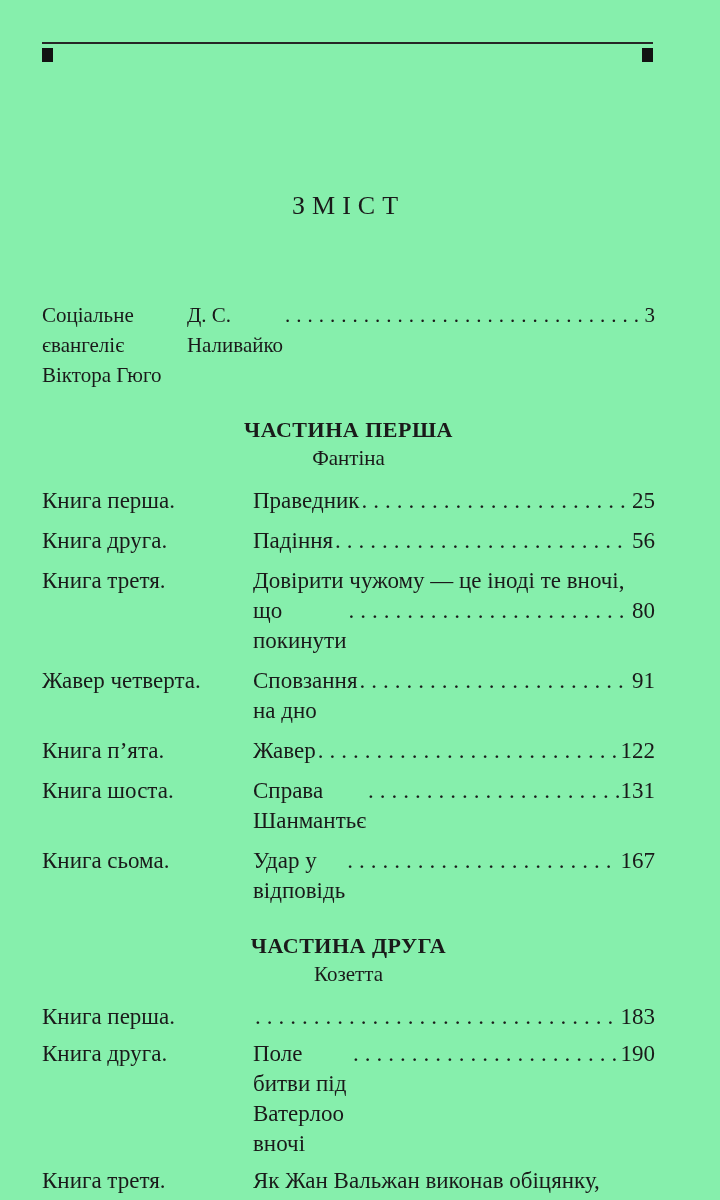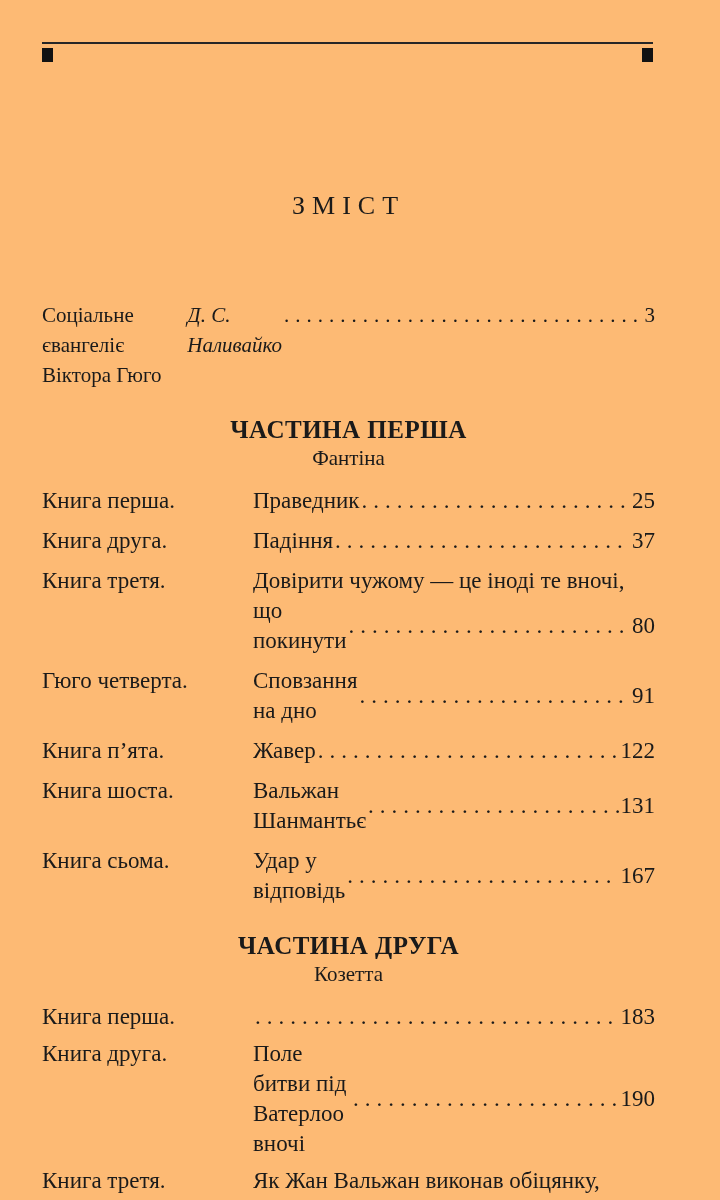--- a/index.html
+++ b/index.html
@@ -2,21 +2,21 @@
 <html lang="uk"><head>
 <meta charset="utf-8">
 <style>
   html, body { margin: 0; padding: 0; }
   body {
     width: 720px; height: 1200px;
     background: #fdfdfc;
     color: #1a1a1a;
     font-family: "Liberation Serif", "DejaVu Serif", serif;
   }
-  .page { position: relative; width: 720px; height: 1200px; overflow: hidden; background: #fdba74; }
+  .page { position: relative; width: 720px; height: 1200px; overflow: hidden; background: #86efac; }
   .content { position: absolute; left: 42px; top: 0; width: 613px; }
 
   .rule { position: absolute; top: 42px; left: 0; width: 611px; height: 2px; background: #262626; }
   .sq { position: absolute; top: 48px; width: 11px; height: 14px; background: #121212; }
   .sq.left { left: 0; }
   .sq.right { right: 2px; }
 
   .title {
     margin: 190px 0 0 0;
     text-align: center;
@@ -27,56 +27,56 @@
   }
 
   .intro-row {
     margin-top: 78px;
     display: flex;
     align-items: baseline;
     font-size: 21px;
     line-height: 30px;
     justify-content: center;
   }
-  .it { font-style: italic; margin-left: 0.33em; }
+  .it { margin-left: 0.33em; }
 
   .leader {
     flex: 1 1 auto;
     min-width: 12px;
     overflow: hidden;
     white-space: nowrap;
     letter-spacing: 6px;
     margin: 0 2px;
   }
   .pagenum { white-space: nowrap; }
 
   .toc-section { margin-top: 26px; }
   .sec-heading {
     margin: 0; text-align: center;
-    font-size: 25px; line-height: 28px;
+    font-size: 22px; line-height: 28px;
     font-weight: bold; letter-spacing: 0.5px;
   }
   .sec-subheading {
     margin: 0; text-align: center;
     font-size: 21px; line-height: 28px;
     font-weight: normal;
   }
   .entries { margin-top: 14px; }
   .toc-row {
     display: flex;
     align-items: baseline;
     margin-bottom: 10px;
     font-size: 23px;
     line-height: 30px;
   }
   #sections > .toc-section:nth-child(2) .toc-row { margin-bottom: 7px; }
   .toc-label { flex: 0 0 211px; }
   .toc-entry { flex: 1 1 auto; min-width: 0; }
   .entry-line { line-height: 30px; }
-  .entry-line.last { display: flex; align-items: center; }
+  .entry-line.last { display: flex; align-items: flex-start; }
 </style>
 </head>
 <body>
 
 <div class="page">
   <div class="content">
 
     <div class="rule"></div>
     <span class="sq left"></span>
     <span class="sq right"></span>
@@ -105,39 +105,39 @@
                 </div>
               </div>
   </div>
 
   <div class="toc-row">
     <div class="toc-label">Книга друга.</div>
     <div class="toc-entry">
                 <div class="entry-line last">
                   <span class="toc-title">Падіння</span>
                   <span class="leader">......................................................................</span>
-                  <span class="pagenum">37</span>
+                  <span class="pagenum">56</span>
                 </div>
               </div>
   </div>
 
   <div class="toc-row">
     <div class="toc-label">Книга третя.</div>
     <div class="toc-entry">
                 <div class="entry-line"><span class="toc-title">Довірити чужому — це іноді те вночі,</span></div>
                 <div class="entry-line last">
                   <span class="toc-title">що покинути</span>
                   <span class="leader">......................................................................</span>
                   <span class="pagenum">80</span>
                 </div>
               </div>
   </div>
 
   <div class="toc-row">
-    <div class="toc-label">Гюго четверта.</div>
+    <div class="toc-label">Жавер четверта.</div>
     <div class="toc-entry">
                 <div class="entry-line last">
                   <span class="toc-title">Сповзання на дно</span>
                   <span class="leader">......................................................................</span>
                   <span class="pagenum">91</span>
                 </div>
               </div>
   </div>
 
   <div class="toc-row">
@@ -148,21 +148,21 @@
                   <span class="leader">......................................................................</span>
                   <span class="pagenum">122</span>
                 </div>
               </div>
   </div>
 
   <div class="toc-row">
     <div class="toc-label">Книга шоста.</div>
     <div class="toc-entry">
                 <div class="entry-line last">
-                  <span class="toc-title">Вальжан Шанмантьє</span>
+                  <span class="toc-title">Справа Шанмантьє</span>
                   <span class="leader">......................................................................</span>
                   <span class="pagenum">131</span>
                 </div>
               </div>
   </div>
 
   <div class="toc-row">
     <div class="toc-label">Книга сьома.</div>
     <div class="toc-entry">
                 <div class="entry-line last">

